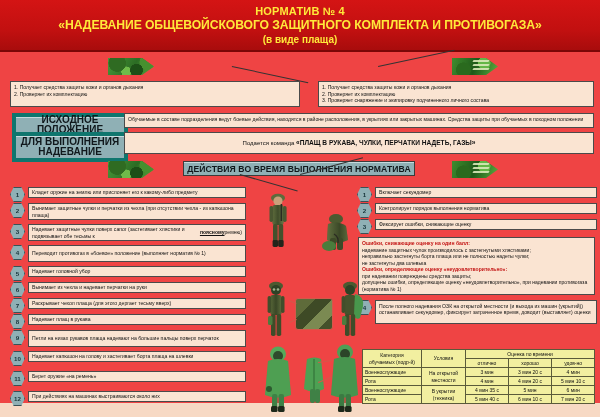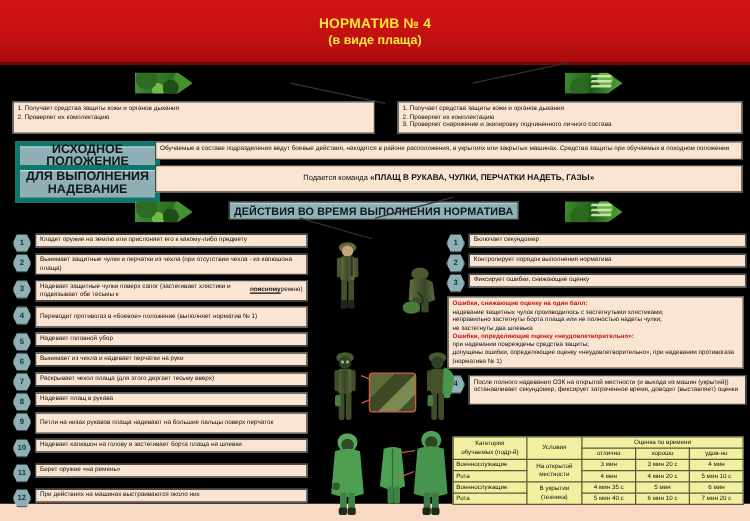--- a/index.html
+++ b/index.html
@@ -3,21 +3,21 @@
 <meta charset="utf-8">
 <style>
   html,body{margin:0;padding:0;}
   body{
     width:600px;height:417px;overflow:hidden;
     background:#f7d9c4;
     font-family:"Liberation Sans", sans-serif;
     color:#1a1a1a;
     position:relative;
   }
-  .page{position:relative;width:600px;height:403px;background:#000000;}
+  .page{position:relative;width:600px;height:403px;background:#ef4444;}
 
   
   .title-bar{
     position:absolute;left:0;top:0;width:600px;height:52px;
     background:linear-gradient(#d41414,#c21010 60%,#a80c0c);
     border-bottom:2px solid #7a0707;
     display:flex;flex-direction:column;align-items:center;justify-content:center;
     box-sizing:border-box;padding-top:1px;
   }
   .t1{color:#ffe93a;font-size:11px;font-weight:bold;line-height:13px;letter-spacing:.2px;}
@@ -109,20 +109,21 @@
     font-weight:normal;line-height:6.4px;height:8px;}
   .tbl td.l{text-align:left;padding-left:2px;}
 </style>
 </head>
 <body>
 
 <div class="page">
 
   <div class="title-bar">
     <div class="t1">НОРМАТИВ № 4</div>
+    <div class="t2">«НАДЕВАНИЕ ОБЩЕВОЙСКОВОГО ЗАЩИТНОГО КОМПЛЕКТА И ПРОТИВОГАЗА»</div>
     <div class="t3">(в виде плаща)</div>
   </div>
 
 
   <div class="camo-arrow camo-a" style="left:108px;top:58px;"></div>
   <div class="camo-arrow camo-b" style="left:452px;top:58px;">
     <div class="chev">
         <i></i>
         <i></i>
         <i></i>

